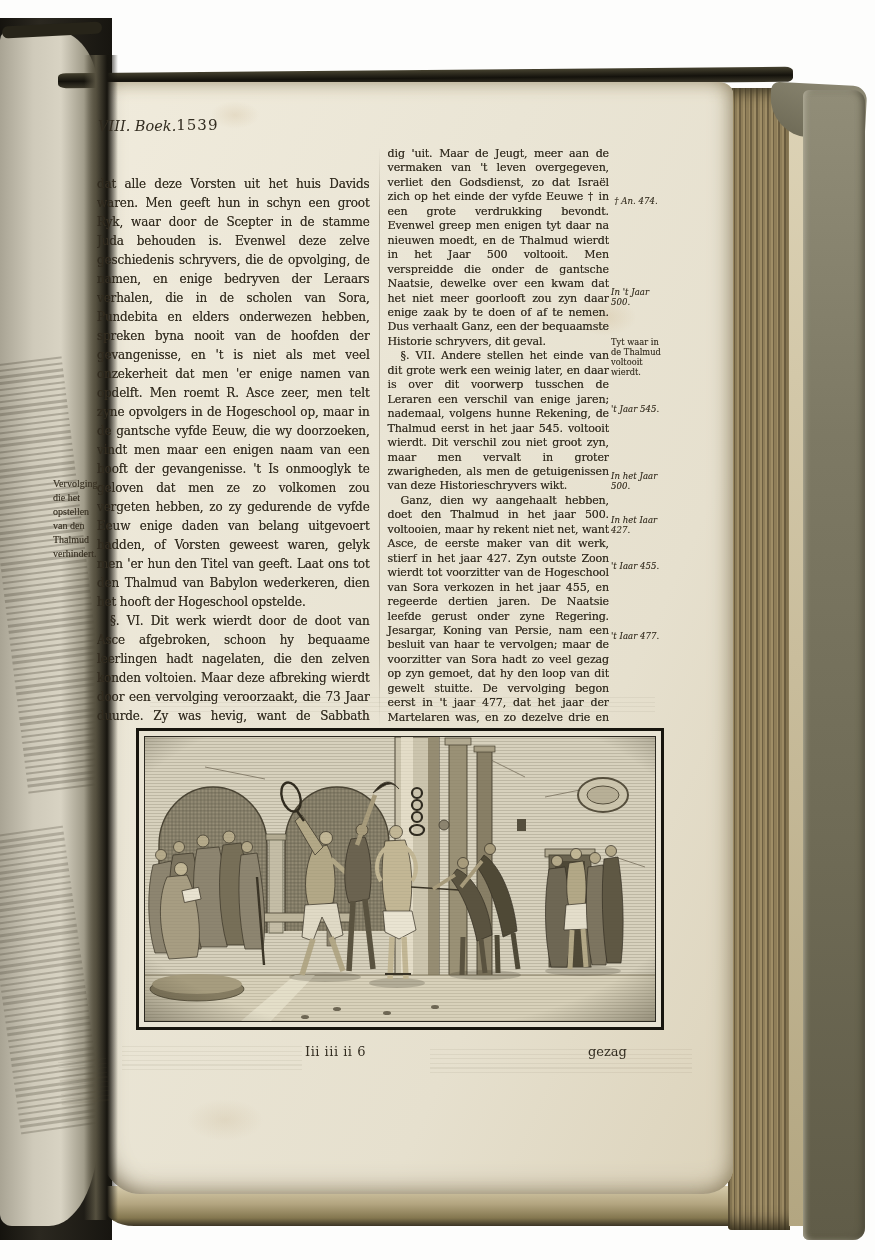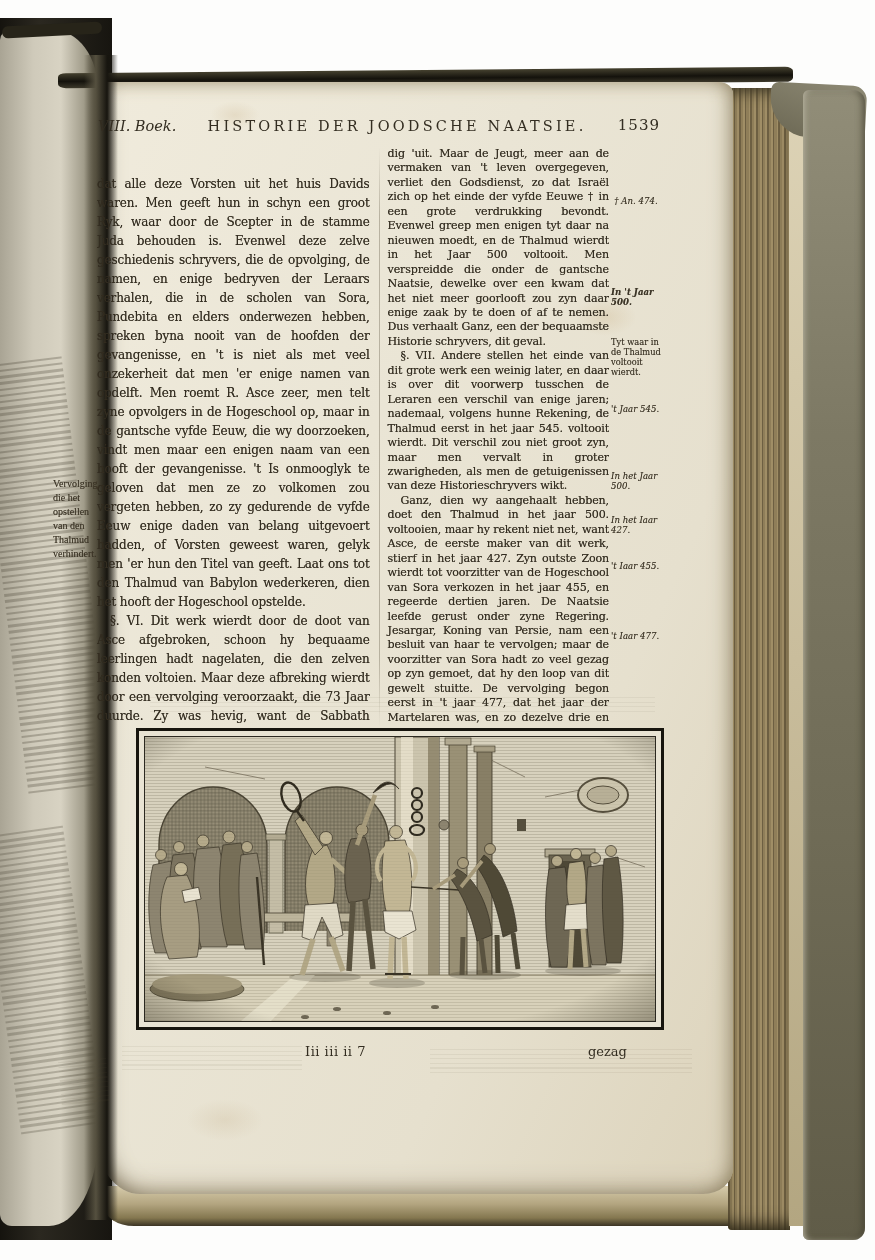--- a/index.html
+++ b/index.html
@@ -69,21 +69,21 @@
   .col{text-align:justify;}
   .col p{margin:0;text-shadow:0 0 .4px rgba(46,38,24,.65);}
   .col-left{width:277px;font-size:12px;line-height:19px;letter-spacing:-0.15px;padding-right:9px;margin-top:28px;}
   .col-right{width:225px;font-size:11.1px;line-height:14.45px;letter-spacing:-0.15px;padding-left:8px;}
   .divider{width:1px;background:linear-gradient(180deg,transparent,#6b6350 12%,#6b6350 88%,transparent);opacity:.4;}
   .indent{text-indent:13px;}
   .note{position:absolute;color:#3c3527;text-shadow:0 0 .3px rgba(46,38,24,.5);}
   .note-l{left:53px;width:45px;font-size:10px;line-height:14px;font-family:Liberation Serif, serif;}
   .note-r{left:611px;width:50px;font-size:8.6px;line-height:10px;}
   .it{font-style:italic;}
-  .n1{top:196px;text-align:center;} .n2{top:287px;font-weight:bold;} .n3{top:337px;font-size:8.3px;} .n4{top:404px;}
+  .n1{top:196px;text-align:center;} .n2{top:287px;} .n3{top:337px;font-size:8.3px;} .n4{top:404px;}
   .n5{top:471px;} .n6{top:515px;} .n7{top:561px;} .n8{top:631px;}
   .nl1{top:477px;}
   .footer-sig{position:absolute;left:305px;top:1044px;font-size:13px;letter-spacing:.5px;}
   .catchword{position:absolute;left:588px;top:1044px;font-size:13px;}
   
   .plate{position:absolute;left:136px;top:728px;width:528px;height:302px;box-sizing:border-box;
     border:3px solid #17150e;background:#e8e3d3;padding:5px;}
   .plate-inner{width:100%;height:100%;box-sizing:border-box;border:1px solid #2b2820;overflow:hidden;background:#d9d3bf;}
   .plate-inner svg{display:block;width:100%;height:100%;}
 </style>
@@ -110,21 +110,20 @@
 <div class="spot s4"></div>
 <div class="ghost g1"></div>
 <div class="ghost g2"></div>
 <div class="ghost g3"></div>
 <div class="ghost g4"></div>
 
 <div class="content">
 
   <div class="header">
     <span class="book-label">VIII. Boek.</span>
-    <h1 class="page-title">HISTORIE DER JOODSCHE NAATSIE.</h1>
     <span class="page-number">1539</span>
   </div>
 
   <div class="cols">
     <div class="col col-left">
       <p>dat alle deze Vorsten uit het huis Davids waren. Men geeft hun in schyn een groot Ryk, waar door de Scepter in de stamme Juda behouden is. Evenwel deze zelve geschiedenis schryvers, die de opvolging, de namen, en enige bedryven der Leraars verhalen, die in de scholen van Sora, Pundebita en elders onderwezen hebben, spreken byna nooit van de hoofden der gevangenisse, en 't is niet als met veel onzekerheit dat men 'er enige namen van opdelft. Men roemt R. Asce zeer, men telt zyne opvolgers in de Hogeschool op, maar in de gantsche vyfde Eeuw, die wy doorzoeken, vindt men maar een enigen naam van een hooft der gevangenisse. 't Is onmooglyk te geloven dat men ze zo volkomen zou vergeten hebben, zo zy gedurende de vyfde Eeuw enige daden van belang uitgevoert hadden, of Vorsten geweest waren, gelyk men 'er hun den Titel van geeft. Laat ons tot den Thalmud van Babylon wederkeren, dien het hooft der Hogeschool opstelde.</p>
       <p class="indent">§. VI. Dit werk wierdt door de doot van Asce afgebroken, schoon hy bequaame leerlingen hadt nagelaten, die den zelven konden voltoien. Maar deze afbreking wierdt door een vervolging veroorzaakt, die 73 Jaar duurde. Zy was hevig, want de Sabbath wierdt weggenomen, dat is te zeggen dat men den zelven verboodt te vieren. De Synagogen wierden gesloten. Men gaf de Heilige huizen aan de Magen, Ganz Tsemach pag. 121. Men nam de eerste Leraren van de Naatsie gevangen, Amimar, Mor, Leerlingen van Asce, en Huna zyn zoon, die hooft der gevangenisse was, wierden ter doot veroordeelt en stonden die moe-</p>
     </div>
     <div class="divider"></div>
     <div class="col col-right">
@@ -310,15 +309,15 @@
           <circle cx="466" cy="114" r="5.5" fill="#b5aa8a"></circle>
           <path d="M459 122 C456 152 457 192 462 226 L476 226 C480 190 478 150 473 120 Z" fill="#5f5844"></path>
         </g>
 
         <rect x="0" y="0" width="510" height="284" fill="url(#hh)" opacity="0.2"></rect>
         <rect x="0" y="0" width="510" height="284" fill="url(#vg)"></rect>
       </svg>
     </div>
   </div>
 
-  <div class="footer-sig">Iii iii ii 7</div>
+  <div class="footer-sig">Iii iii ii 6</div>
   <div class="catchword">gezag</div>
 </div>
 
 </body></html>

